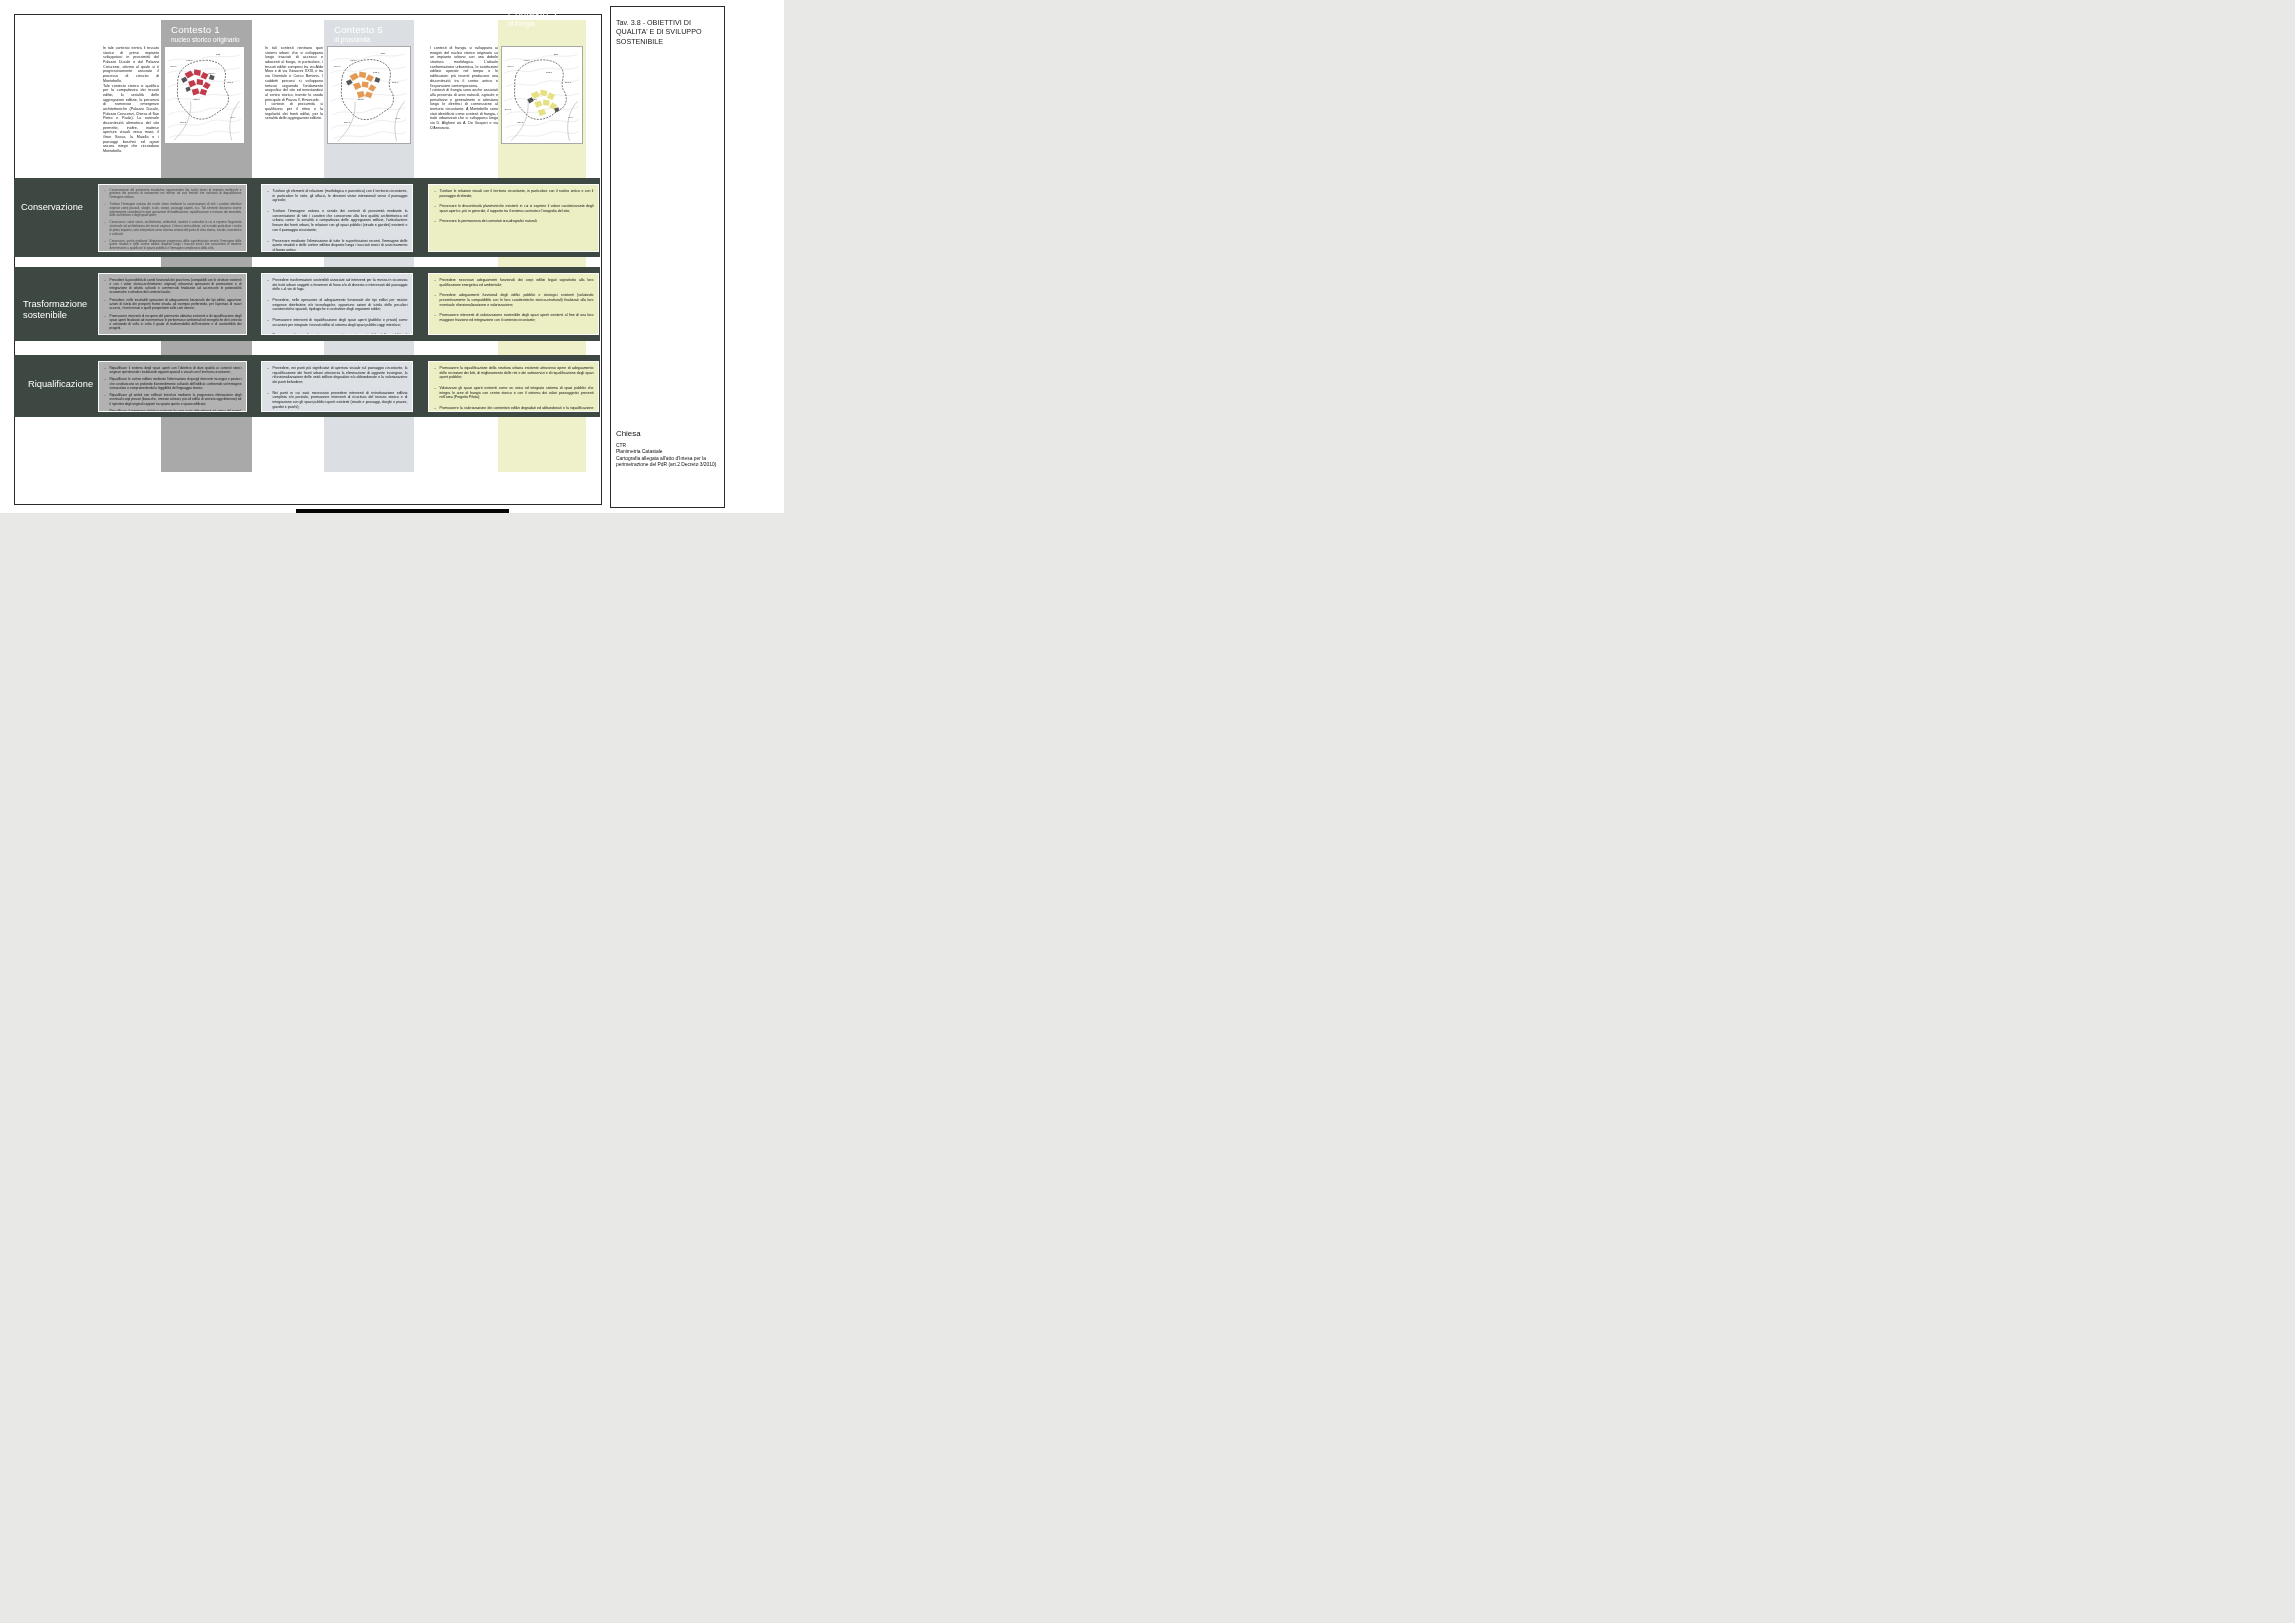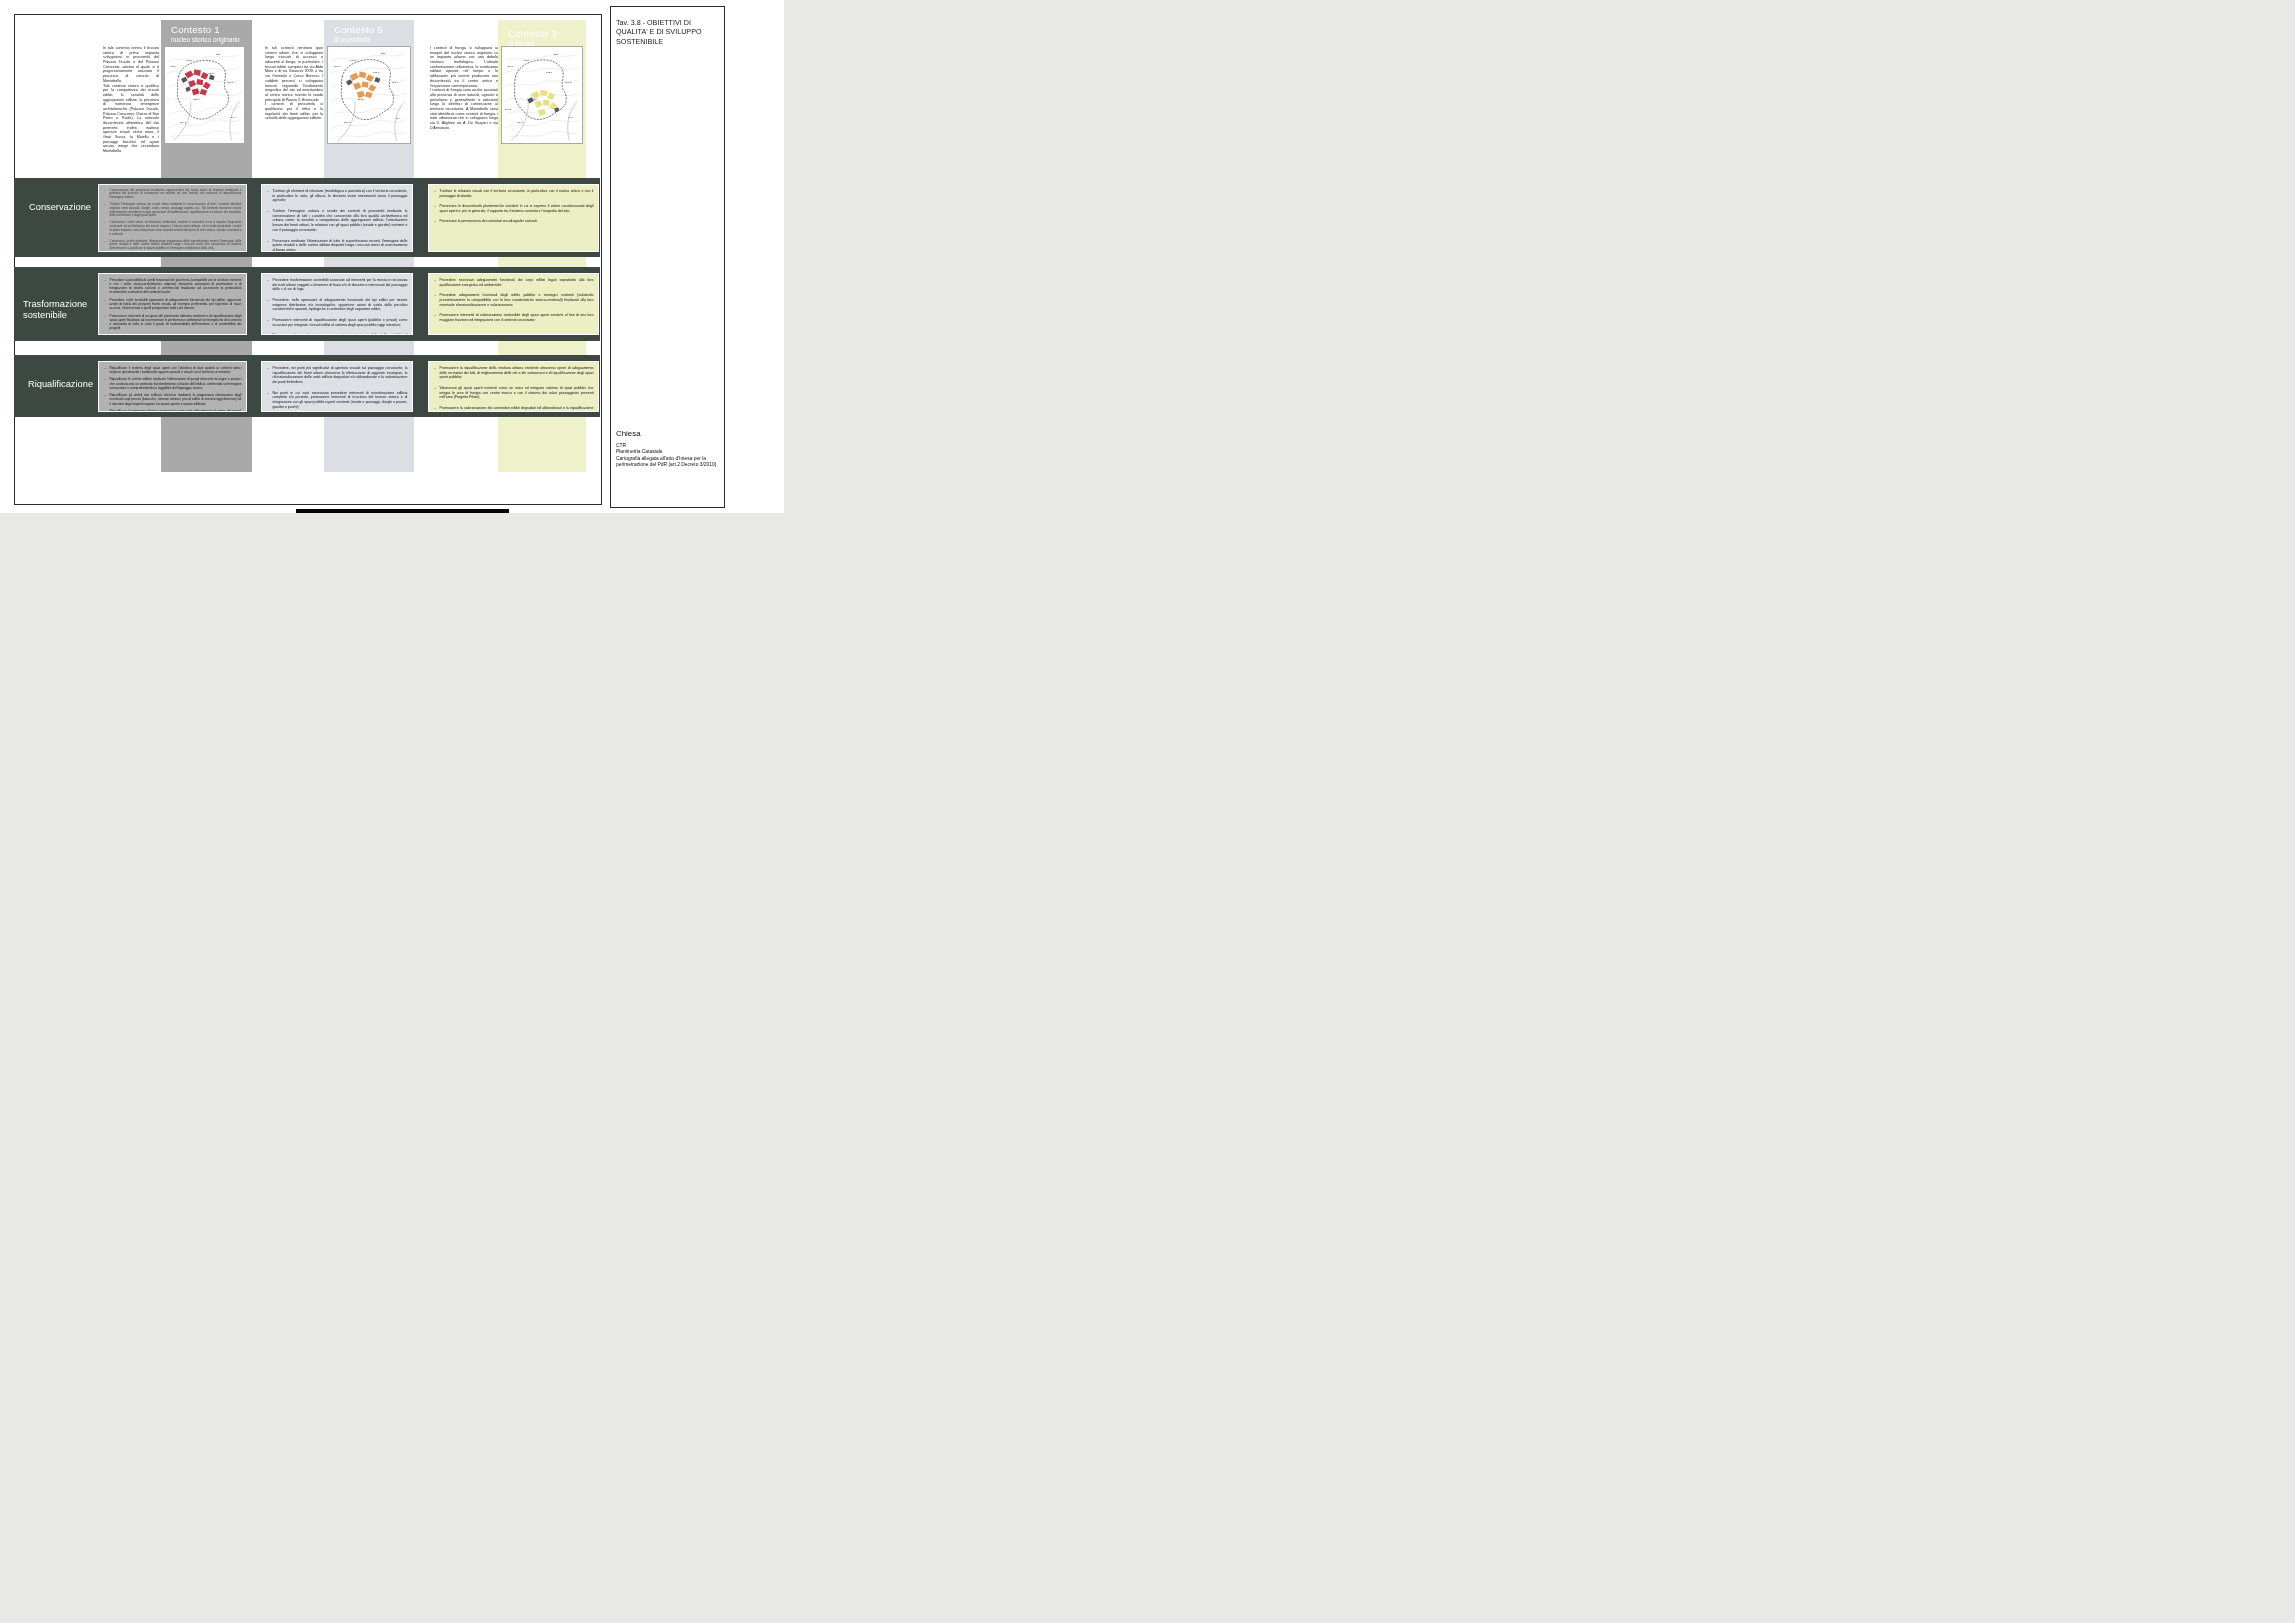--- a/index.html
+++ b/index.html
@@ -49,21 +49,21 @@
   <div class="band" style="left: 498px; width: 88px; background-color: rgb(238, 241, 201);"></div>
 
   <div class="ctx-header" style="left:171px;top:24px;">
     <div class="ctx-name">Contesto 1</div>
     <div class="ctx-sub">nucleo storico originario</div>
   </div>
   <div class="ctx-header" style="left:334px;top:24px;">
     <div class="ctx-name">Contesto 5</div>
     <div class="ctx-sub">di prossimità</div>
   </div>
-  <div class="ctx-header" style="left:508px;top:28px;">
+  <div class="ctx-header" style="left:508px;top:8px;">
     <div class="ctx-name">Contesto 3</div>
     <div class="ctx-sub">di frangia</div>
   </div>
 
   <div class="desc" style="left:103px;top:46px;width:56px;">In tale contesto rientra il tessuto storico di primo impianto sviluppatosi in prossimità del Palazzo Ducale e del Palazzo Crescenzi, attorno al quale si è progressivamente ancorato il processo di crescita di Montebello.
 Tale contesto storico si qualifica per la compattezza dei tessuti edilizi, la serialità delle aggregazioni edilizie, la presenza di numerose emergenze architettoniche (Palazzo Ducale, Palazzo Crescenzi, Chiesa di San Pietro e Paolo). La notevole discontinuità altimetrica del sito permette, inoltre, inattese aperture visuali verso mare, il Gran Sasso, la Maiella e i paesaggi boschivi ed agrari ancora integri che circondano Montebello.</div>
   <div class="desc" style="left:265px;top:46px;width:58px;">In tali contesti rientrano quei sistemi urbani che si sviluppano lungo tracciati di accesso e adiacenti al borgo, in particolare, i tessuti edilizi compresi tra via Aldo Moro e di via Giovanni XXIII, e tra via Orientale e Corso Bertona. I suddetti percorsi si sviluppano tortuosi seguendo l'andamento orografico del sito ed innestandosi al centro storico, tramite lo snodo principale di Piazza V, Emanuele.
 I contesti di prossimità si qualificano per il ritmo e la regolarità dei fronti edilizi, per la serialità delle aggregazioni edilizie.</div>
   <div class="desc" style="left:430px;top:46px;width:68px;">I contesti di frangia si sviluppano ai margini del nucleo storico originario su un impianto urbano con una debole struttura morfologica. L'attuale conformazione urbanistica, le sostituzioni edilizie operate nel tempo e le edificazioni più recenti producono una discontinuità tra il centro antico e l'espansione contemporanea.
 I contesti di frangia sono anche associati alla presenza di aree naturali, agricole e periurbane e generalmete si attestano lungo le direttrici di connessione al territorio circostante. A Montebello sono stati identificati come contesti di frangia, i tratti urbanizzati che si sviluppano lungo via D. Alighieri via A. De Gasperi e via D'Annunzio.</div>
@@ -170,21 +170,21 @@
       <text class="elev" x="98" y="58">575.0</text>
       <text class="elev" x="140" y="80">596.7</text>
       <text class="elev" x="64" y="118">512.5</text>
       <text class="elev" x="148" y="158">546.</text>
       <text class="elev" x="34" y="168">584.5</text>
       <text class="elev" x="6" y="140">591.3</text>
     </svg>
   </div>
 
   <div class="rowbar" style="top: 178px; height: 79px; background-color: rgb(61, 72, 66);"></div>
-  <div class="rowlabel" style="left:21px;top:202px;width:74px;margin-left:8px;">Conservazione</div>
+  <div class="rowlabel" style="left:21px;top:202px;width:74px;">Conservazione</div>
   <div class="panel f-small" style="left: 98px; top: 184px; width: 149px; height: 68px; background-color: rgb(178, 178, 178);">
     <div>
         <div class="bullet"><span class="dash">-</span><span>Conservazione del patrimonio insediativo rappresentato dai nuclei storici di impianto medievale e gestione dei processi di mutamento nei territori ad essi limitrofi che rischiano di dequalificarne l'immagine unitaria</span></div>
         <div class="bullet"><span class="dash">-</span><span>Tutelare l'immagine unitaria dei nuclei storici mediante la conservazione di tutti i caratteri identitari originari come piazzali, slarghi, scale, rampe, passaggi coperti, ecc. Tali elementi dovranno essere attentamente considerati in ogni operazione di modificazione, riqualificazione o restauro dei manufatti, delle architetture e degli spazi aperti;</span></div>
         <div class="bullet"><span class="dash">-</span><span>Conservare i valori storici, architettonici, ambientali, materici e costruttivi in cui si esprime l'organicità strutturale ed architettonica dei tessuti originari. L'intero centro abitato, ed in modo particolare i nuclei di primo impianto, sarà interpretato come sistema unitario dal punto di vista storico, sociale, economico e culturale.</span></div>
         <div class="bullet"><span class="dash">-</span><span>Conservare, anche mediante l'eliminazione progressiva delle superfetazioni recenti, l'immagine delle quinte stradali e delle cortine edilizie disposte lungo i tracciati storici che concorrono in maniera determinante a qualificare lo spazio pubblico e l'immagine complessiva della città.</span></div>
       </div>
   </div>
   <div class="panel f-reg" style="left: 261px; top: 184px; width: 152px; height: 68px; background-color: rgb(221, 225, 229);">
     <div>

